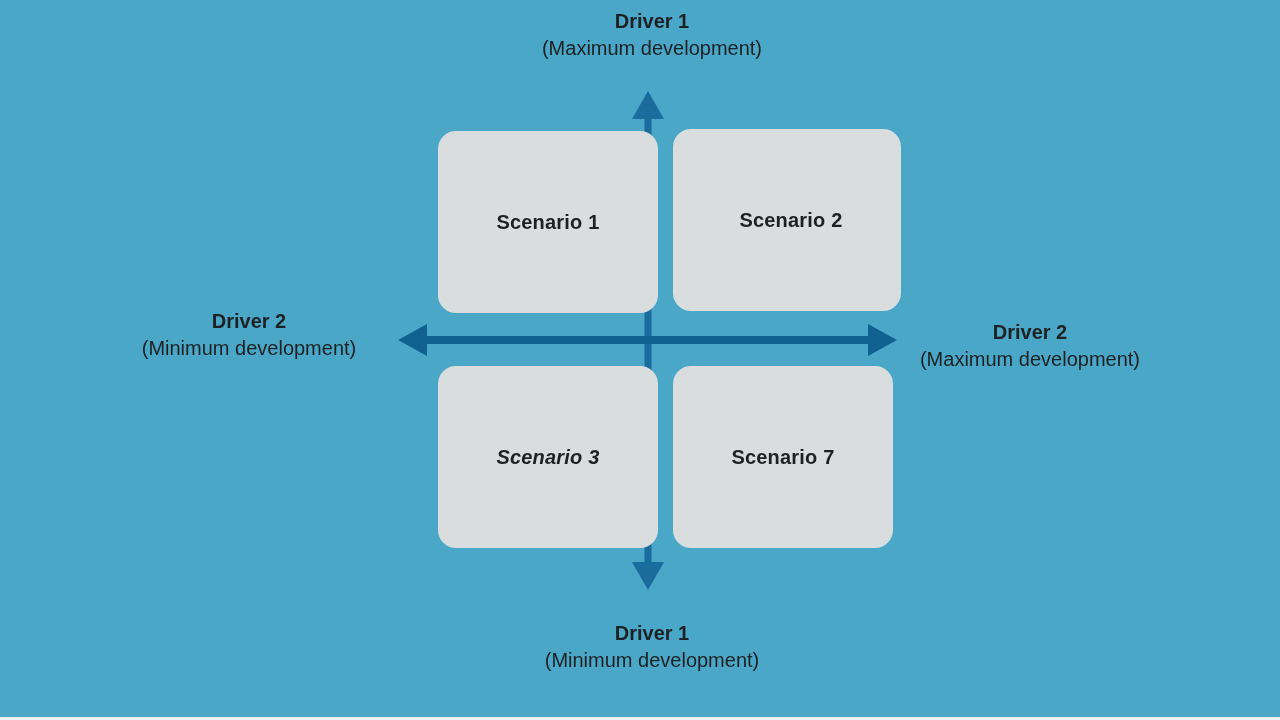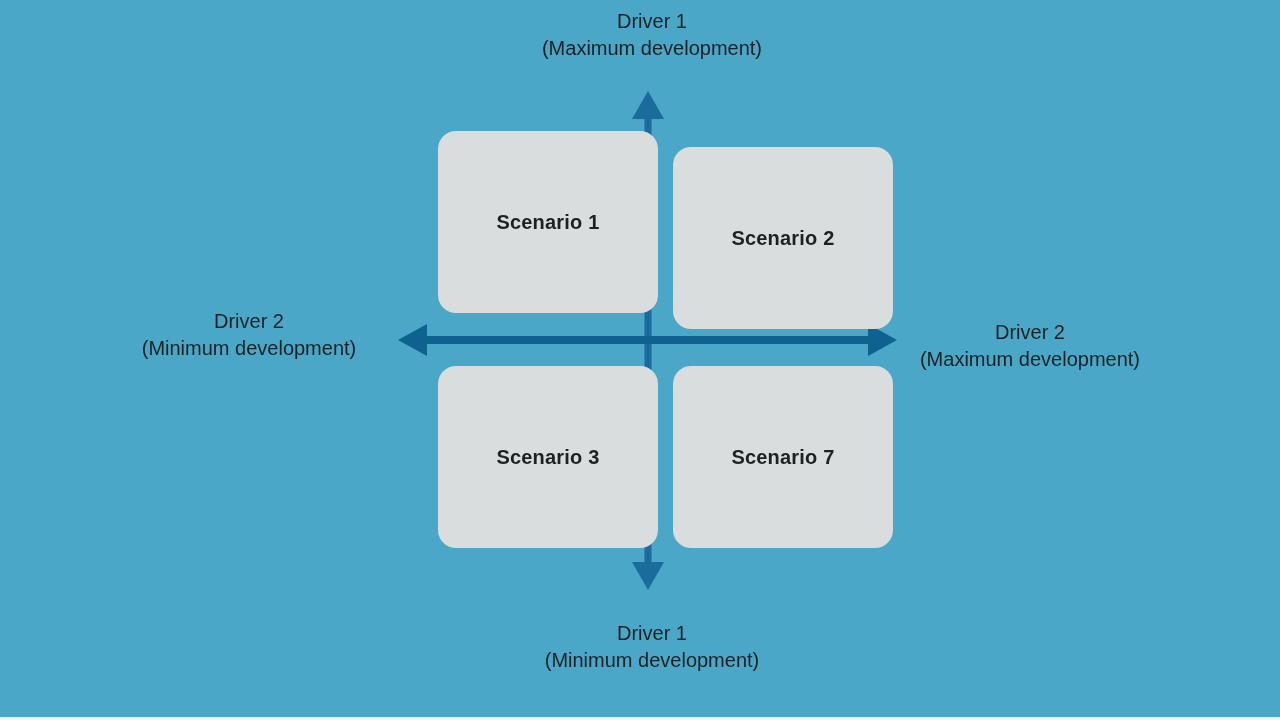--- a/index.html
+++ b/index.html
@@ -44,35 +44,35 @@
     align-items: center;
     justify-content: center;
   }
   .quad span {
     font-size: 20px;
     font-weight: 700;
     color: var(--text, #1e2124);
     letter-spacing: 0.2px;
   }
   .q1 { left: 438px; top: 131px; }
-  .q2 { left: 673px; top: 147px; }
-  .q3 { left: 438px; top: 366px; }
+  .q2 { left: 673px; top: 129px; padding-left: 8px; }
+  .q3 { left: 438px; top: 366px; font-style: italic; }
   .q4 { left: 673px; top: 366px; }
 
   .axis-label {
     position: absolute;
     width: 420px;
     text-align: center;
     color: var(--text, #1e2124);
     font-size: 20px;
     line-height: 27px;
     font-weight: 500;
   }
   .axis-label .driver {
-    font-weight: 400;
+    font-weight: 700;
   }
   .label-top    { left: 442px; top: 8px; }
   .label-bottom { left: 442px; top: 620px; }
   .label-left   { left: 39px;  top: 308px; }
   .label-right  { left: 820px; top: 319px; }
 
   .bottom-strip {
     position: absolute;
     left: 0;
     bottom: 0;

